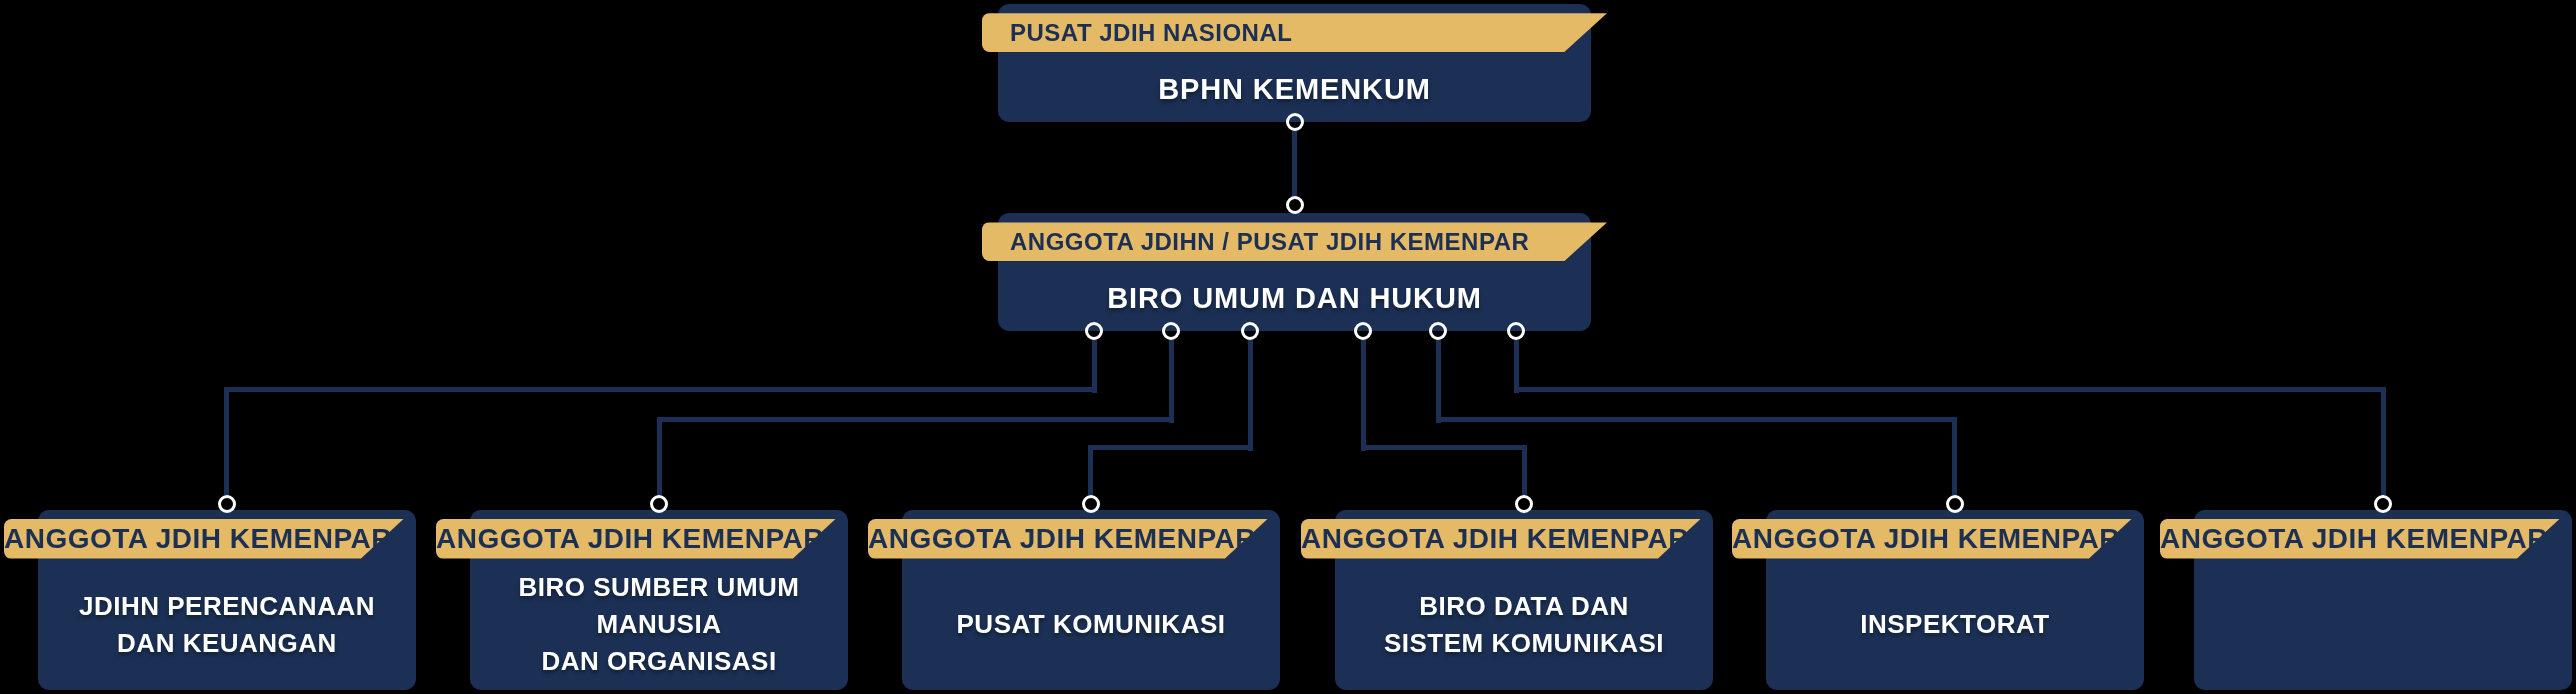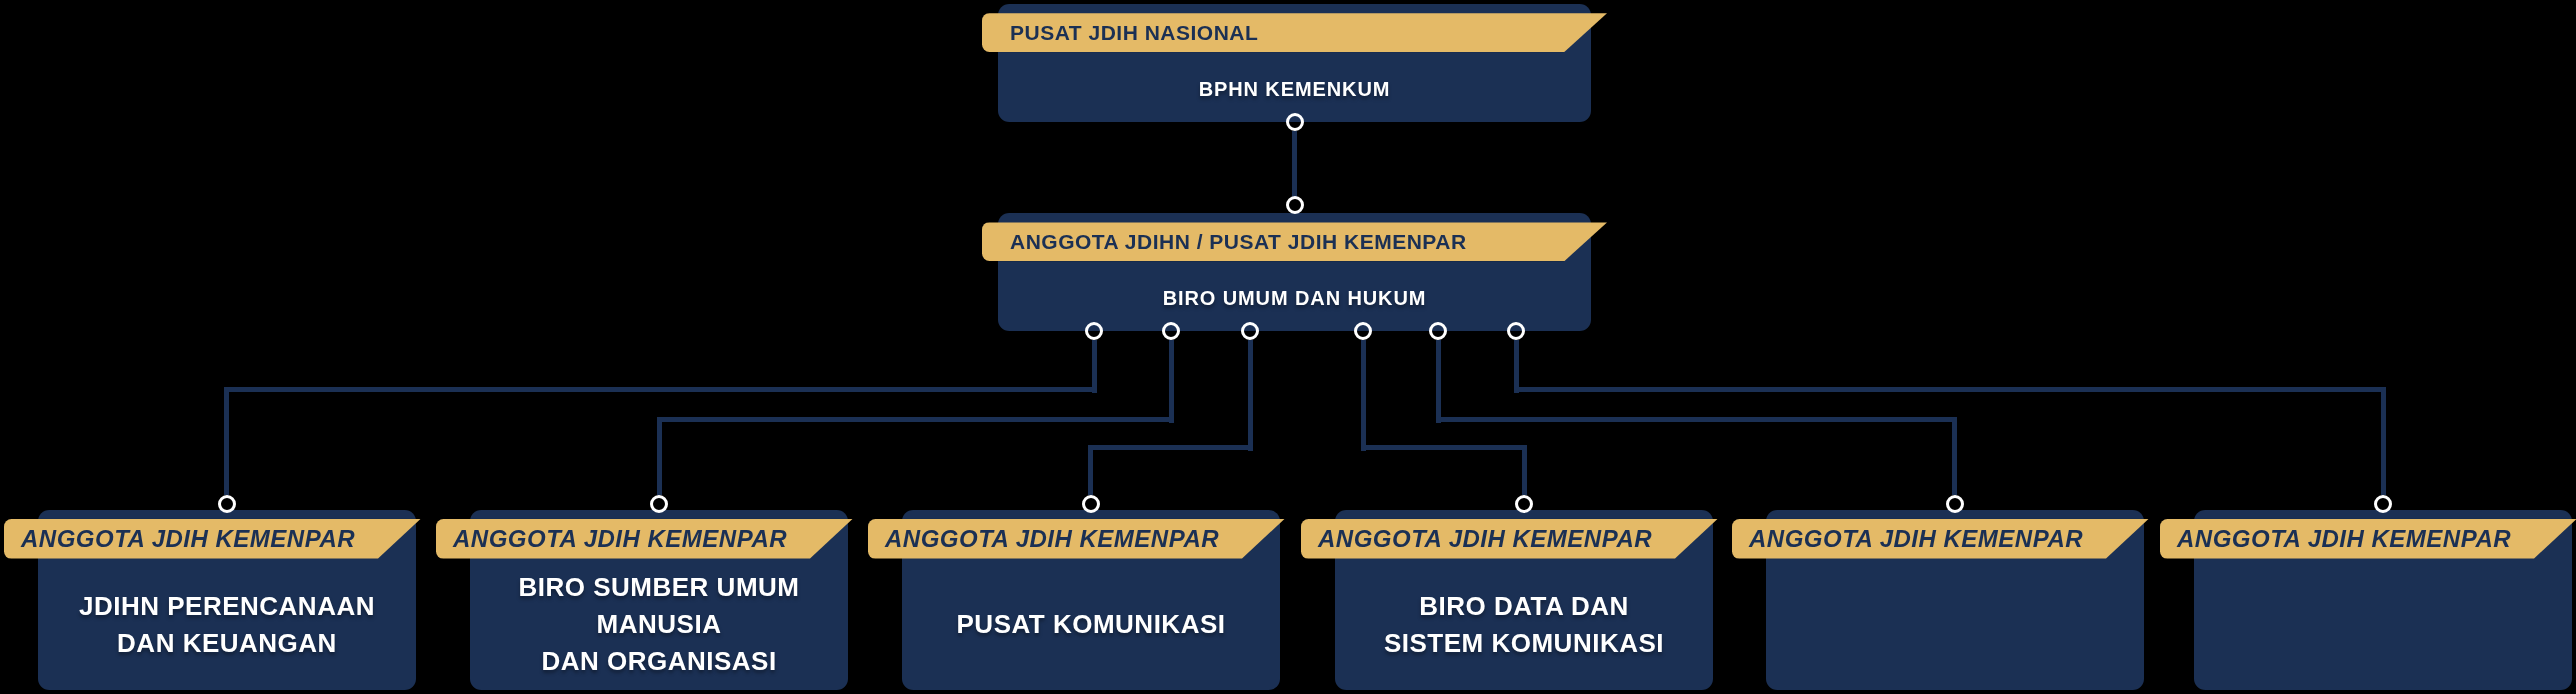--- a/index.html
+++ b/index.html
@@ -47,23 +47,23 @@
     background:var(--navy);
   }
   .node-circle{
     position:absolute;
     width:18px;height:18px;
     box-sizing:border-box;
     border:3.8px solid var(--white);
     border-radius:50%;
     background:transparent;
   }
-  .parent-banner{left:-16px;top:9.4px;width:597px;height:39px;font-size:21px;padding-left:28px;letter-spacing:0.5px;}
-  .parent-title{top:53px;bottom:0;font-size:20px;letter-spacing:0.9px;}
-  .child-banner{left:-34px;top:8.5px;width:400px;height:40px;font-size:24px;padding-left:17px;letter-spacing:0.5px;font-style:italic;}
+  .parent-banner{left:-16px;top:9.4px;width:597px;height:39px;font-size:24px;padding-left:28px;letter-spacing:0.5px;}
+  .parent-title{top:53px;bottom:0;font-size:29px;letter-spacing:0.9px;}
+  .child-banner{left:-34px;top:8.5px;width:400px;height:40px;font-size:28px;letter-spacing:0.5px;}
   .child-title{top:49px;bottom:0;font-size:26px;letter-spacing:0.5px;line-height:37px;}
 </style>
 </head>
 <body>
 
 <div class="stage">
 
   <div class="seg" style="left:1292px;top:131px;width:4.7px;height:66px;"></div>
 
   <div class="seg" style="left:1092px;top:340px;width:4.7px;height:53px;"></div>
@@ -146,20 +146,21 @@
     </div>
     <div class="title child-title">BIRO DATA DAN
 SISTEM KOMUNIKASI</div>
   </div>
 
   <div class="box" style="left:1766px;top:510px;width:378px;height:180px;">
     <div class="node-circle" style="left:calc(50% - 9px);top:-15px;"></div>
     <div class="banner child-banner">
       <span>ANGGOTA JDIH KEMENPAR</span>
     </div>
+    <div class="title child-title">INSPEKTORAT</div>
   </div>
 
   <div class="box" style="left:2194px;top:510px;width:378px;height:180px;">
     <div class="node-circle" style="left:calc(50% - 9px);top:-15px;"></div>
     <div class="banner child-banner">
       <span>ANGGOTA JDIH KEMENPAR</span>
     </div>
   </div>
 
 </div>

